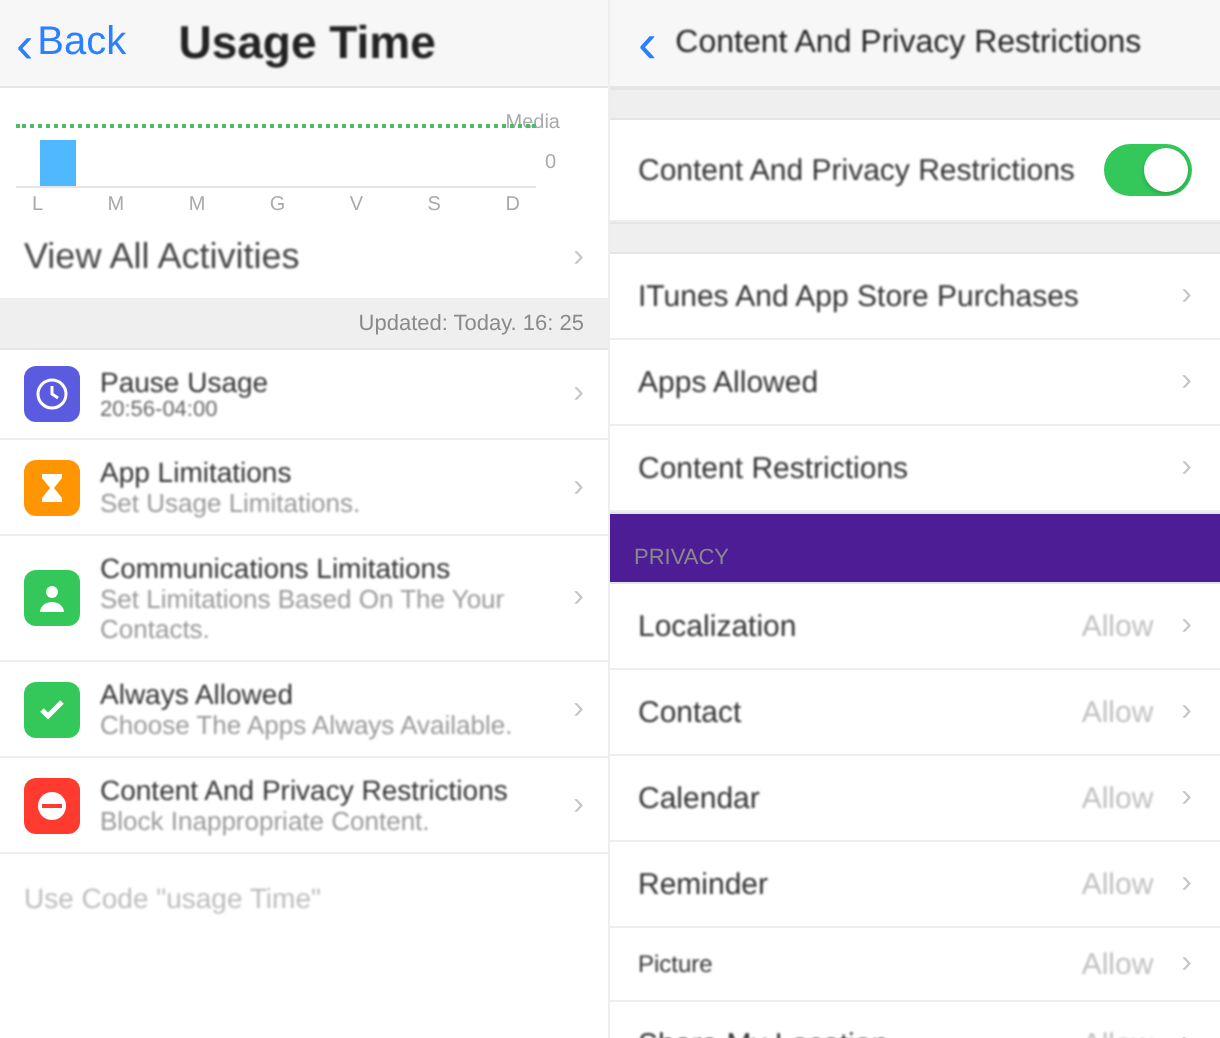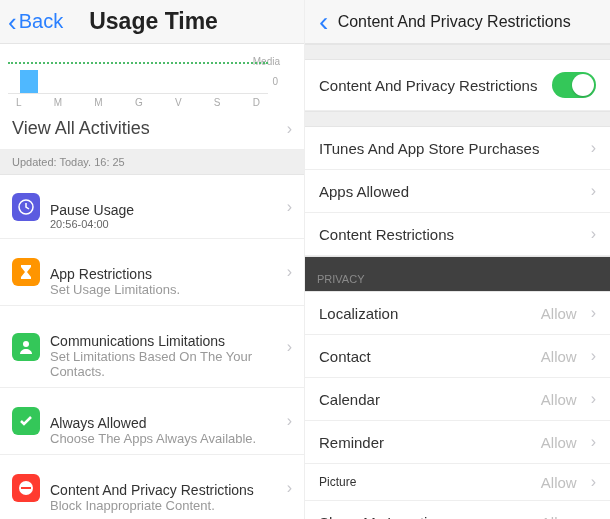--- a/index.html
+++ b/index.html
@@ -23,27 +23,27 @@
   .chart-axis { position: absolute; left: 0; right: 28px; bottom: 14px; border-top: 1px solid #e5e5e5; }
   .chart-labels { position: absolute; left: 8px; right: 36px; bottom: 0; display: flex; justify-content: space-between; font-size: 10px; color: #aaa; }
   .chart-media { position: absolute; right: 16px; top: 8px; font-size: 10px; color: #aaa; }
   .chart-zero { position: absolute; right: 18px; top: 28px; font-size: 10px; color: #aaa; }
 
   .row { display: flex; align-items: center; padding: 10px 12px; border-bottom: 1px solid #eee; background: #fff; gap: 40px; }
   .row .chev { color: #c7c7cc; font-size: 16px; margin-left: auto; }
   .row-lbl { font-size: 16px; color: #444; filter: blur(0.5px); }
 
   .section-gap { height: 16px; background: #efefef; border-top: 1px solid #e5e5e5; border-bottom: 1px solid #e5e5e5; }
-  .section-gap-lbl { height: 36px; background: #404040; border-top: 1px solid #e5e5e5; border-bottom: 1px solid #e5e5e5; font-size: 11px; color: #8a8a8a; padding: 16px 12px 6px; }
-
-  .updated { font-size: 11px; color: #8a8a8a; padding: 6px 12px; background: #efefef; border-bottom: 1px solid #e5e5e5; }
+  .section-gap-lbl { height: 36px; background: #4c1d95; border-top: 1px solid #e5e5e5; border-bottom: 1px solid #e5e5e5; font-size: 11px; color: #8a8a8a; padding: 16px 12px 6px; }
+
+  .updated { font-size: 11px; color: #8a8a8a; padding: 6px 12px; background: #efefef; border-bottom: 1px solid #e5e5e5; text-align: right; }
 
   .cell { display: flex; align-items: center; padding: 8px 12px; border-bottom: 1px solid #eee; background: #fff; }
   .cell .icon { width: 28px; height: 28px; border-radius: 6px; margin-right: 10px; display: flex; align-items: center; justify-content: center; flex-shrink: 0; }
-  .cell .txts { flex: 1; min-width: 0; margin-top: 19px; }
+  .cell .txts { flex: 1; min-width: 0; }
   .cell .title { font-size: 14px; color: #333; filter: blur(0.5px); }
   .cell .sub { font-size: 13px; color: #999; filter: blur(0.5px); }
   .cell .chev { color: #c7c7cc; font-size: 16px; }
 
   .ic-purple { background: #5b5be0; color: #fff; }
   .ic-orange { background: #ff9500; color: #fff; }
   .ic-green  { background: #34c759; color: #fff; }
   .ic-red    { background: #ff3b30; color: #fff; }
 
   .footer-note { font-size: 14px; color: #bdbdbd; padding: 14px 12px; filter: blur(0.6px); }
@@ -110,21 +110,21 @@
     <span class="chev">›</span>
   </div>
 
   <div class="cell">
     <div class="icon ic-orange">
       <svg width="14" height="16" viewBox="0 0 14 16">
           <path d="M2 1h10v2l-4 5 4 5v2H2v-2l4-5-4-5V1z" fill="#fff"></path>
         </svg>
     </div>
     <div class="txts">
-      <div class="title">App Restrictions</div>
+      <div class="title">App Limitations</div>
       <div class="sub">Set Usage Limitations.</div>
     </div>
     <span class="chev">›</span>
   </div>
 
   <div class="cell">
     <div class="icon ic-green">
       <svg width="16" height="16" viewBox="0 0 16 16">
           <circle cx="8" cy="5" r="3" fill="#fff"></circle>
           <path d="M2 15c0-3 3-5 6-5s6 2 6 5" fill="#fff"></path>

